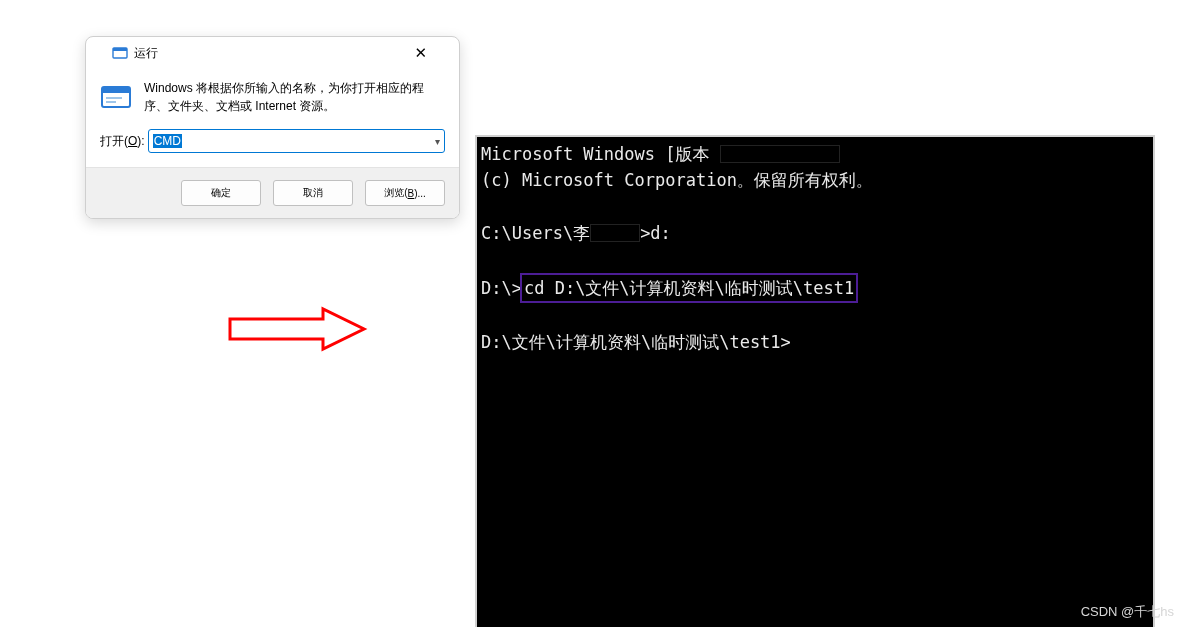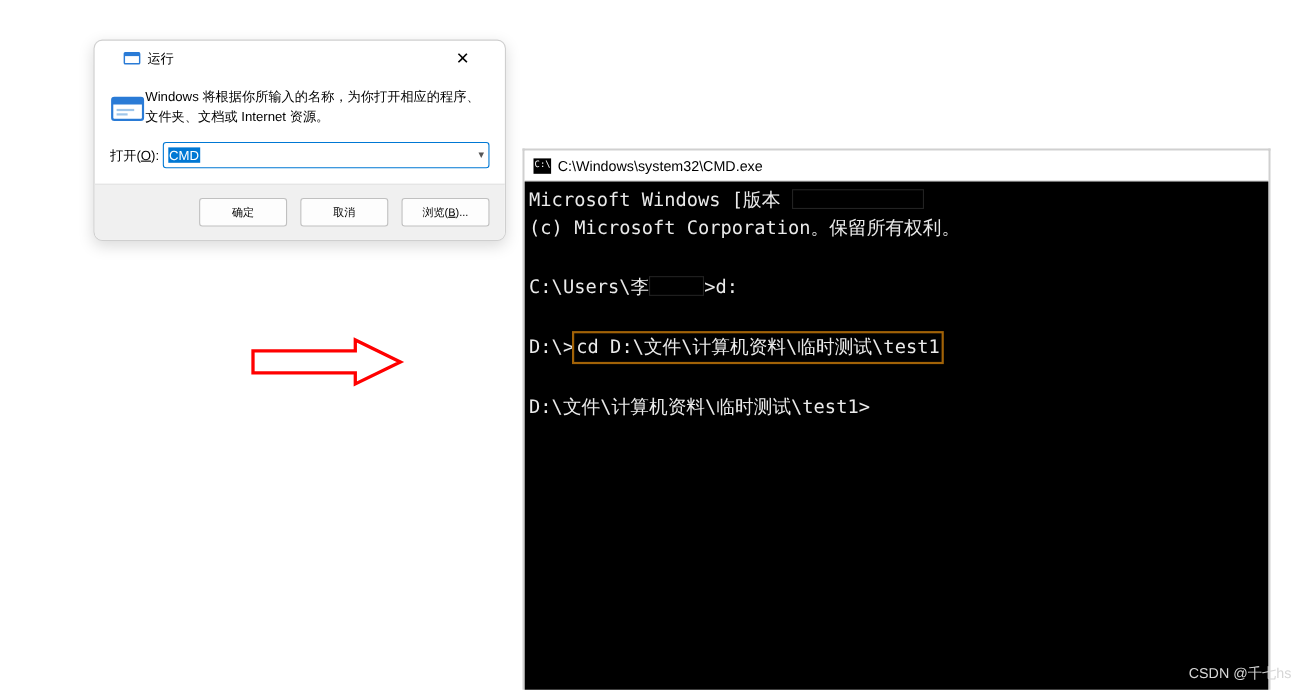--- a/index.html
+++ b/index.html
@@ -33,21 +33,21 @@
     }
     .run-title-left { display: flex; align-items: center; gap: 6px; }
     .run-app-icon {
       width: 16px; height: 16px;
       display: inline-flex; align-items: center; justify-content: center;
     }
     .run-title { font-size: 12px; color: #000; }
     .close-x { font-size: 15px; color: #000; cursor: pointer; padding: 2px 6px; }
 
     .run-body { padding: 10px 14px 8px 14px; }
-    .run-desc-row { display: flex; align-items: flex-end; margin-bottom: 14px; }
+    .run-desc-row { display: flex; align-items: center; gap: 12px; margin-bottom: 14px; }
     .run-big-icon {
       width: 32px; height: 32px; flex-shrink: 0;
       display: flex; align-items: center; justify-content: center;
     }
     .run-desc { font-size: 12px; color: #000; line-height: 1.5; }
 
     .run-input-row { display: flex; align-items: center; gap: 3px; margin-bottom: 6px; }
     .run-open-label { font-size: 12px; color: #000; }
     .run-open-label .ul { text-decoration: underline; }
     .run-input-wrap {
@@ -118,21 +118,21 @@
       line-height: 1.55;
       padding: 4px 16px 0 4px;
       height: 516px;
       white-space: pre;
     }
     .cmd-line { display: block; }
     .redact { display: inline-block; background: #000; color: #000; border: 1px solid #222; }
     .redact.r1 { width: 120px; height: 18px; vertical-align: -3px; }
     .redact.r2 { width: 50px; height: 18px; vertical-align: -3px; }
     .cmd-highlight {
-      border: 2px solid #a16207;
+      border: 2px solid #4c1d95;
       display: inline-block;
       padding: 0 2px;
       margin-left: -2px;
     }
 
     .watermark {
       position: absolute; right: 10px; bottom: 6px;
       font-size: 13px; color: #d6d6d6;
     }
   </style>
@@ -190,20 +190,16 @@
   </div>
 </div>
 
 <div class="arrow">
   <svg width="140" height="48" viewBox="0 0 140 48">
     <path d="M 2 14 L 95 14 L 95 4 L 136 24 L 95 44 L 95 34 L 2 34 Z" fill="none" stroke="#ff0000" stroke-width="3"></path>
   </svg>
 </div>
 
 <div class="cmd-window">
-  <div class="cmd-titlebar">
-    <span class="cmd-icon"></span>
-    <span class="cmd-title">C:\Windows\system32\CMD.exe</span>
-  </div>
   <div class="cmd-body"><span class="cmd-line"><span>Microsoft Windows [版本 </span><span class="redact r1"></span></span><span class="cmd-line">(c) Microsoft Corporation。保留所有权利。</span><span class="cmd-line"> </span><span class="cmd-line"><span>C:\Users\李</span><span class="redact r2"></span><span>&gt;d:</span></span><span class="cmd-line"> </span><span class="cmd-line"><span>D:\&gt;</span><span class="cmd-highlight">cd D:\文件\计算机资料\临时测试\test1</span></span><span class="cmd-line"> </span><span class="cmd-line">D:\文件\计算机资料\临时测试\test1&gt;</span></div>
 </div>
 
 <div class="watermark">CSDN @千七hs</div>
 
 </body></html>

